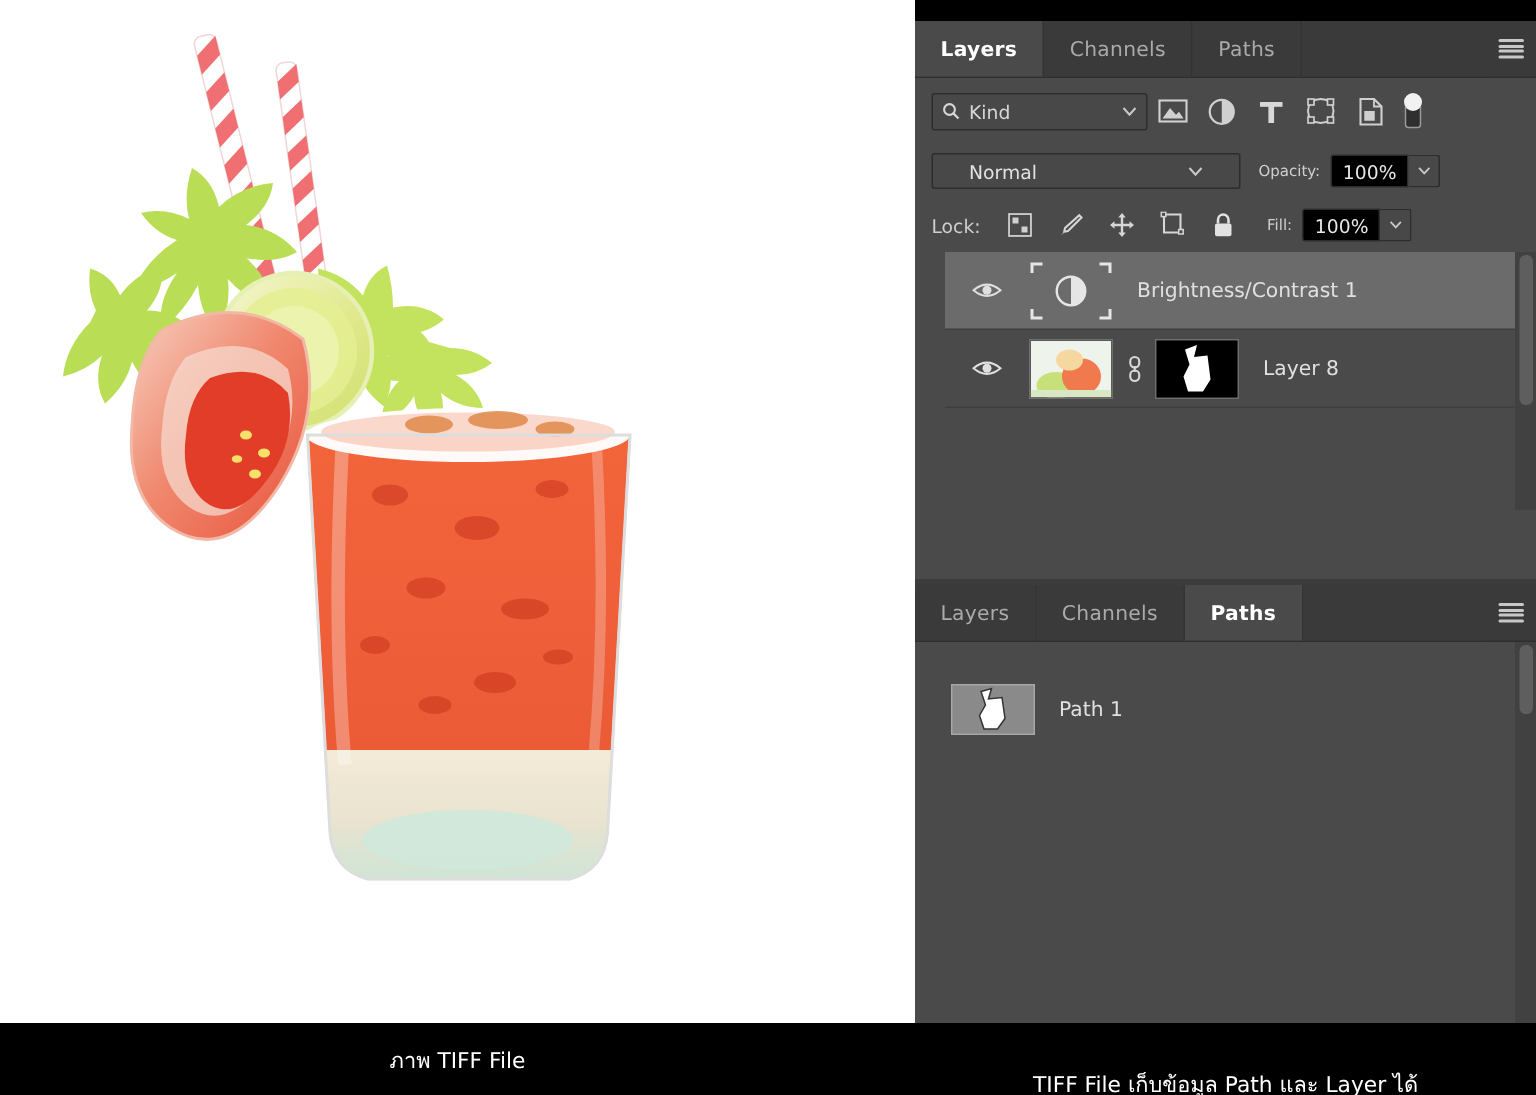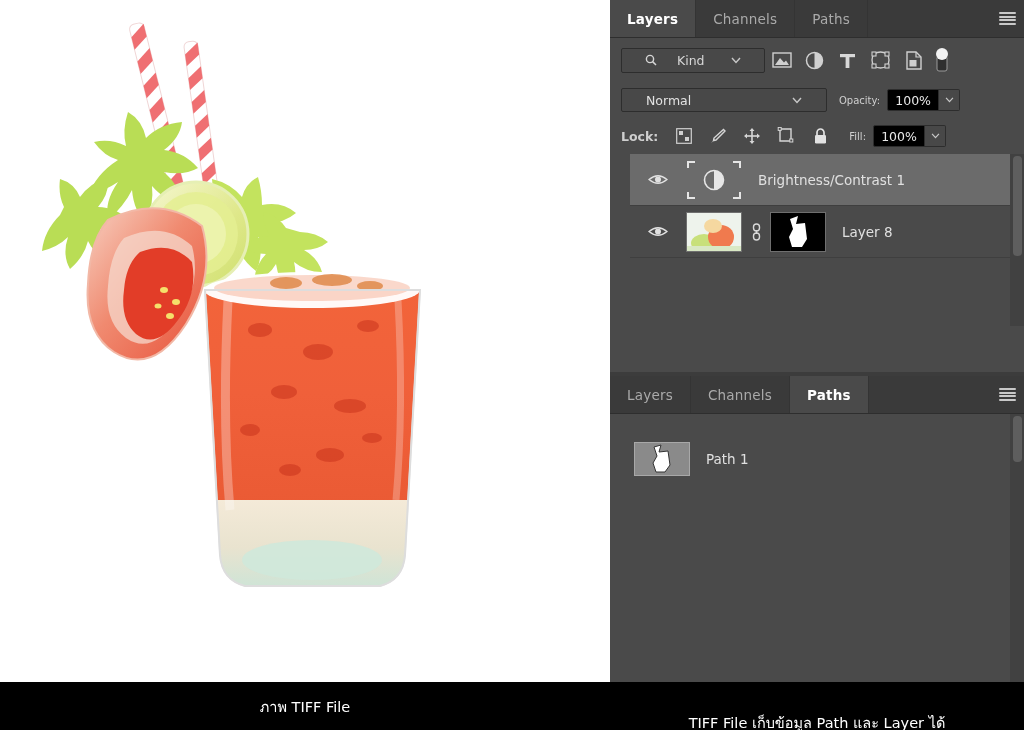--- a/index.html
+++ b/index.html
@@ -15,21 +15,21 @@
   .canvas-area {
     position: absolute; left: 0; top: 0;
     width: 610px; height: 682px;
     background: #ffffff;
     overflow: hidden;
   }
   .photo { position: absolute; left: 0; top: 0; width: 610px; height: 682px; }
 
   
   .dock {
-    position: absolute; left: 610px; top: 0;
+    position: absolute; left: 610px; top: 14px;
     width: 414px; height: 682px;
     background: #3c3c3c;
   }
 
   
   .panel { position: absolute; left: 0; width: 414px; background: #4a4a4a; }
   .panel-layers { top: 0; height: 372px; }
   .panel-paths  { top: 376px; height: 306px; }
 
   .tabbar {
@@ -55,21 +55,21 @@
   .hamburger i { display:block; height:2px; background:#c8c8c8; border-radius:1px; }
 
   
   .filter-row {
     display: flex; align-items: center; height: 44px;
     padding: 0 11px; gap: 0;
   }
   .kind-select {
     width: 144px; height: 25px; background: #484848;
     border: 1px solid #2d2d2d; border-radius: 2px;
-    display: flex; align-items: center; padding: 0 23px; gap: 20px;
+    display: flex; align-items: center; padding: 0 6px; gap: 6px;
     color: #d6d6d6; font-size: 12.5px;
   }
   .kind-select .label { flex: 1; }
   .icon-btn {
     width: 33px; height: 30px; display:flex; align-items:center; justify-content:center;
   }
   .toggle-switch {
     width: 16px; height: 30px; margin-left: 4px;
     display:flex; align-items:center; justify-content:center;
   }
@@ -88,21 +88,21 @@
     border-radius:2px 0 0 2px; color:#e8e8e8; font-size:12.5px;
     display:flex; align-items:center; justify-content:center;
   }
   .num-stepper {
     width: 21px; height:22px; background:#484848; border:1px solid #2d2d2d; border-left:none;
     border-radius:0 2px 2px 0; display:flex; align-items:center; justify-content:center;
   }
 
   
   .lock-row { display:flex; align-items:center; height:36px; padding:0 11px; }
-  .lock-label { color:#cfcfcf; font-size:12.5px; margin-right: 9px; font-weight: bold; }
+  .lock-label { color:#cfcfcf; font-size:12.5px; margin-right: 9px; }
   .lock-icon { width:34px; height:26px; display:flex; align-items:center; justify-content:center; }
 
   
   .layer-list { position:relative; background:#4a4a4a;padding-left:20px; }
   .layer-row {
     display:flex; align-items:center; height:52px;
     border-bottom: 1px solid #3f3f3f;
     padding-left: 0;
   }
   .layer-row.selected { background:#6b6b6b; }

